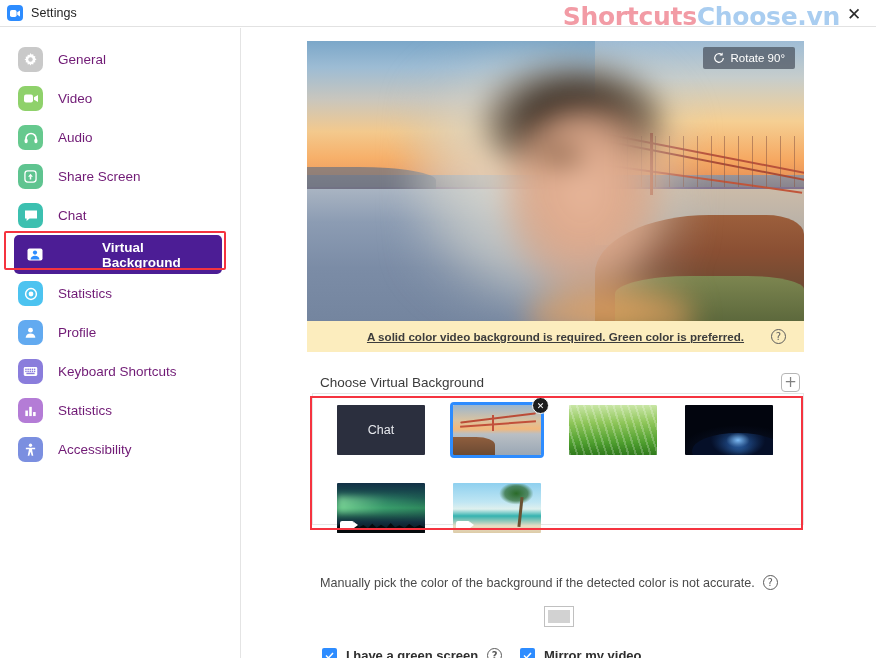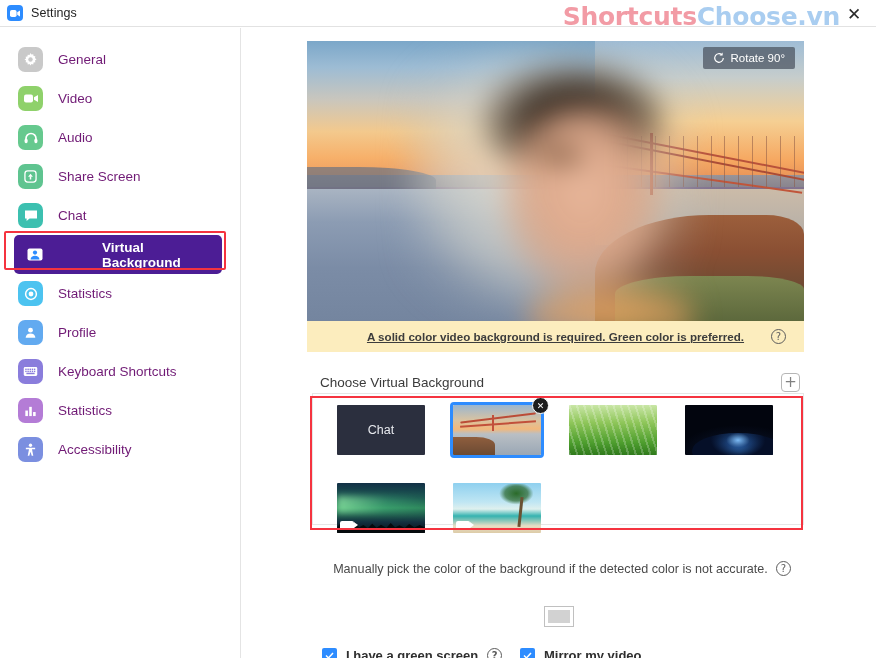--- a/index.html
+++ b/index.html
@@ -258,22 +258,22 @@
       background: radial-gradient(ellipse 58% 36% at 52% 22%, #2b6b2a 0%, rgba(40,100,40,.7) 48%, transparent 72%); }
   .t-beach .trunk { position:absolute; right:22%; top:28%; width:2.5px; height:60%;
       background:#6a5132; transform: rotate(6deg); }
 
   .hl-thumbs {
     position: absolute; left: 310px; top: 396px; width: 493px; height: 134px;
     border: 2px solid #f5333f; pointer-events: none; z-index: 12;
   }
 
   .manual-row {
-    position: absolute; left: 78px; top: 533px; width: 484px;
-    display: flex; align-items: center; gap: 8px; justify-content: center;
+    position: absolute; left: 78px; top: 547px; width: 484px;
+    display: flex; align-items: center; gap: 8px;
   }
   .manual-text { font-size: 12.6px; color: #4a4a4a; }
 
   .swatch-wrap { position: absolute; left: 0; top: 578px; width: 634px; display: flex; justify-content: center; }
   .swatch {
     width: 30px; height: 21px; border: 1px solid #c0c0c0; background: #fff;
     display: flex; align-items: center; justify-content: center; cursor: pointer;
   }
   .swatch i { display: block; width: 22px; height: 13px; background: #d2d2d2; }
 

